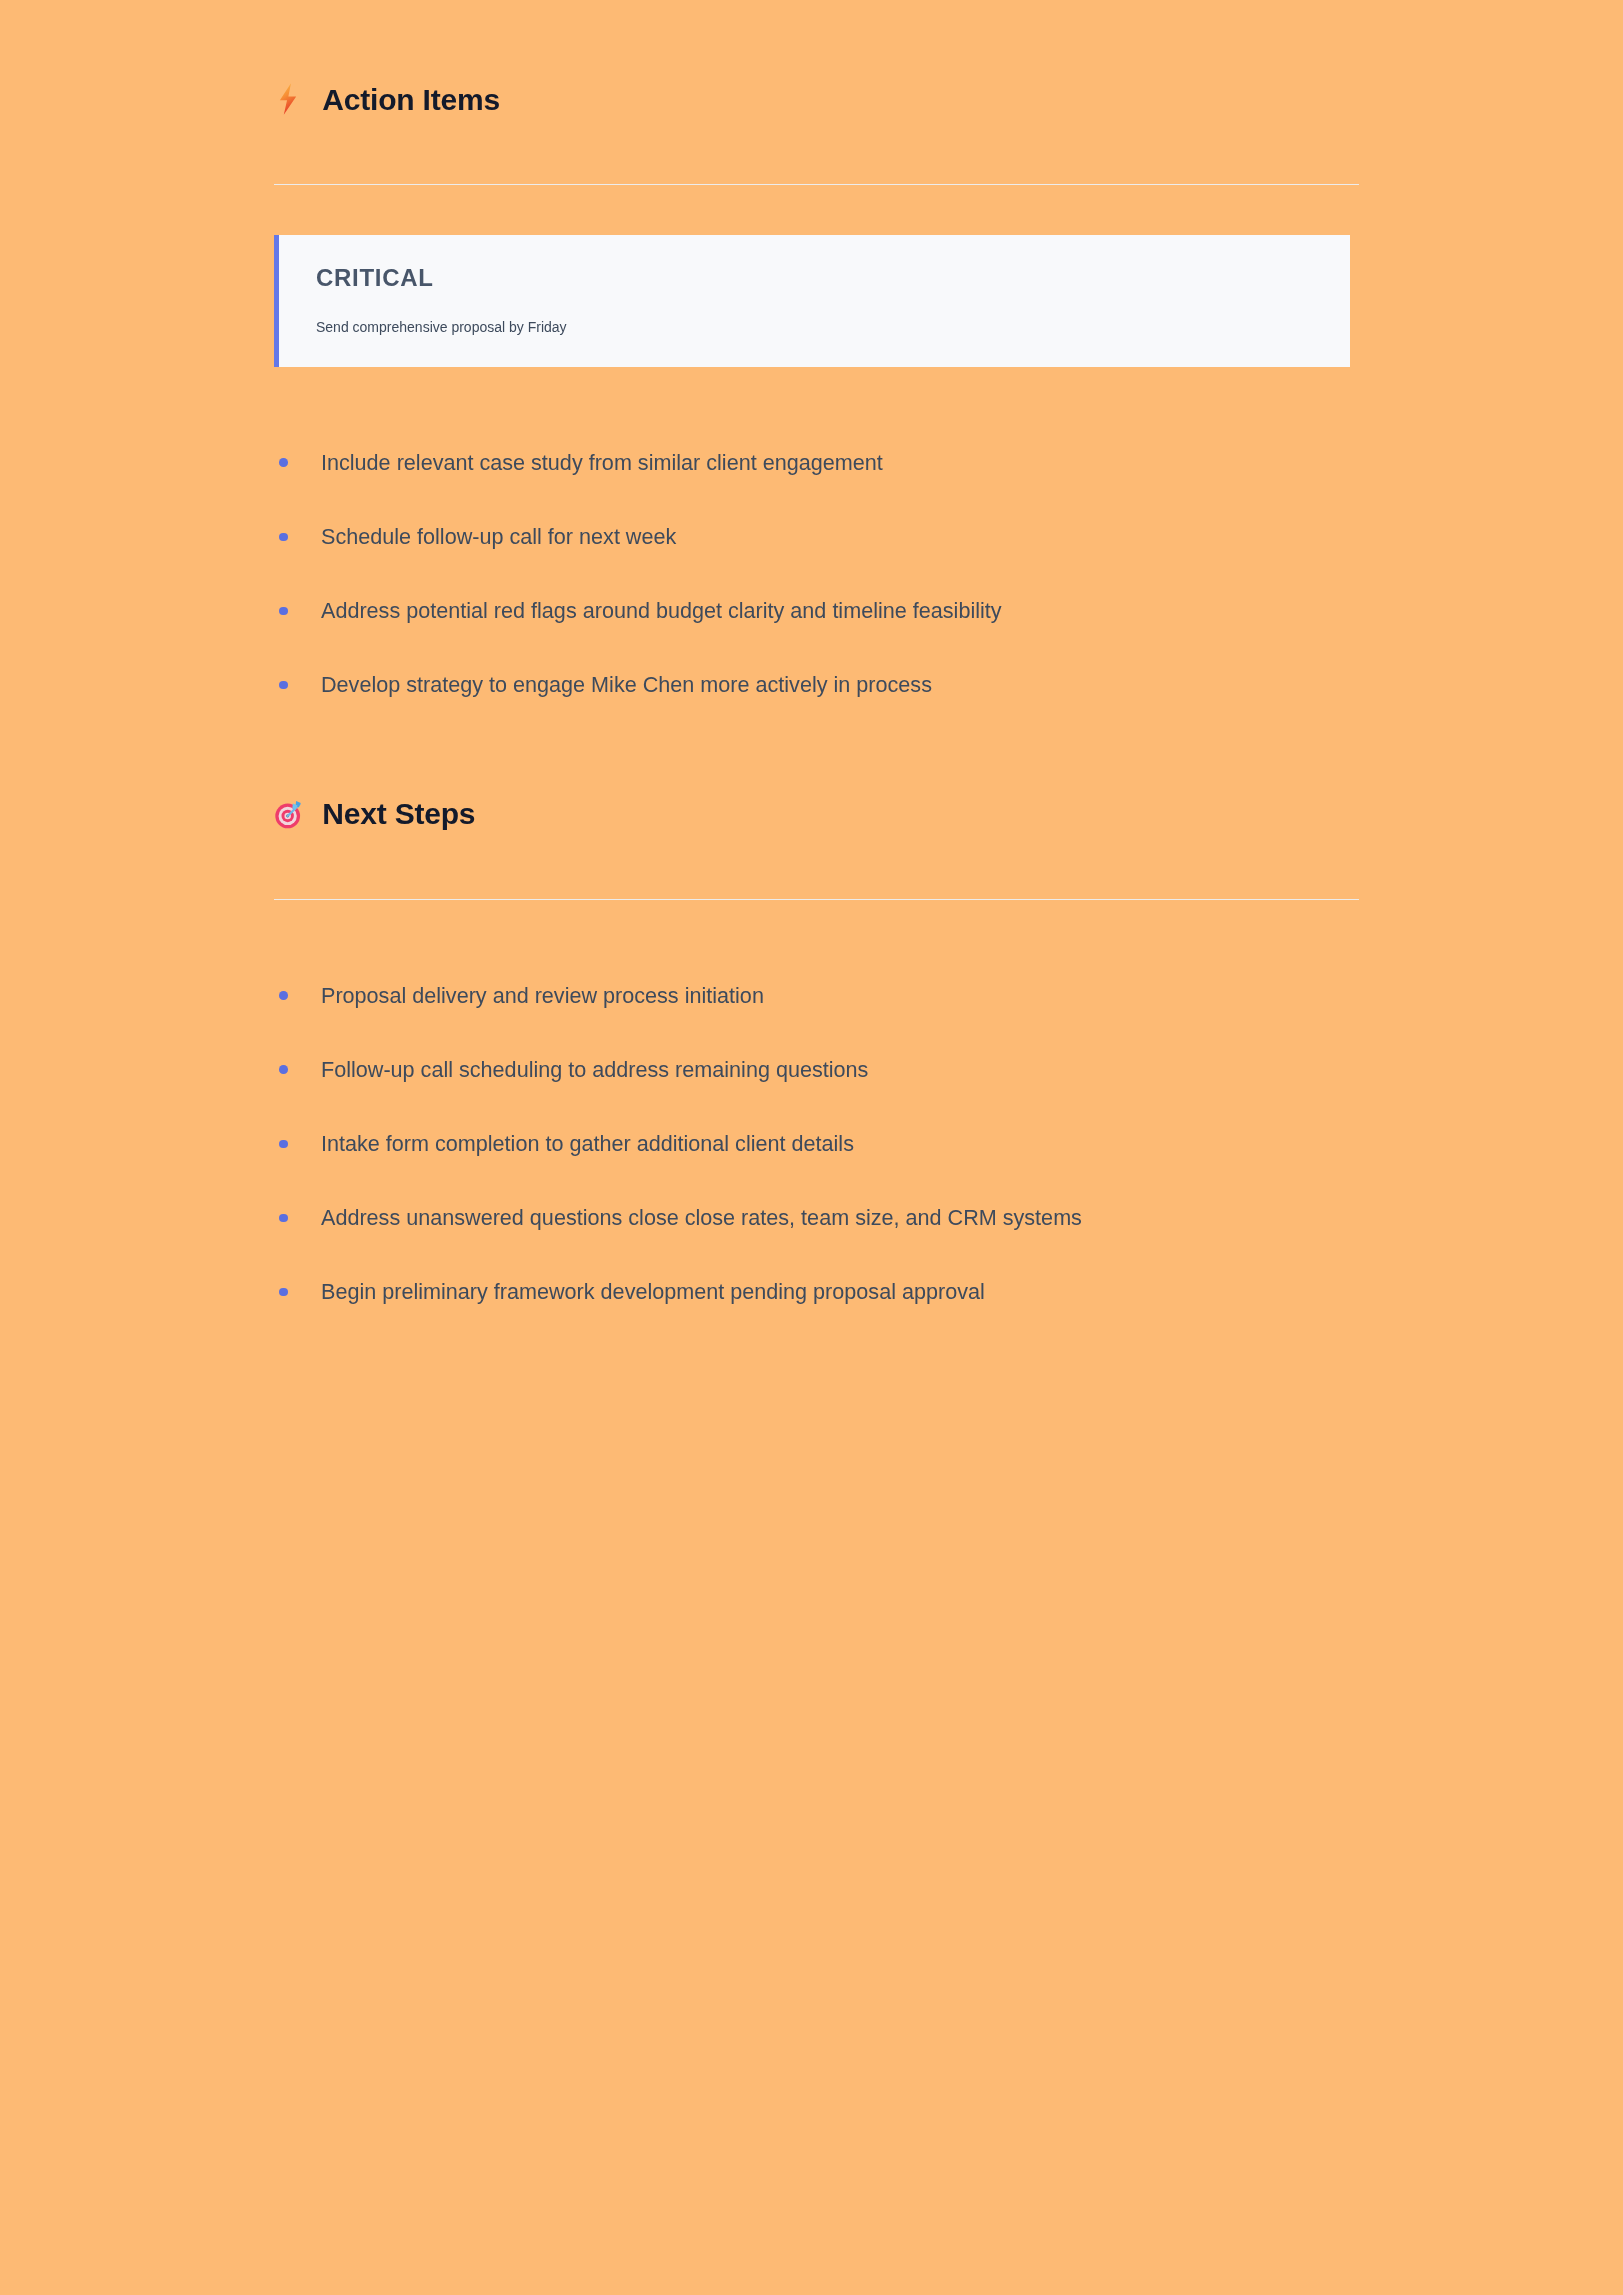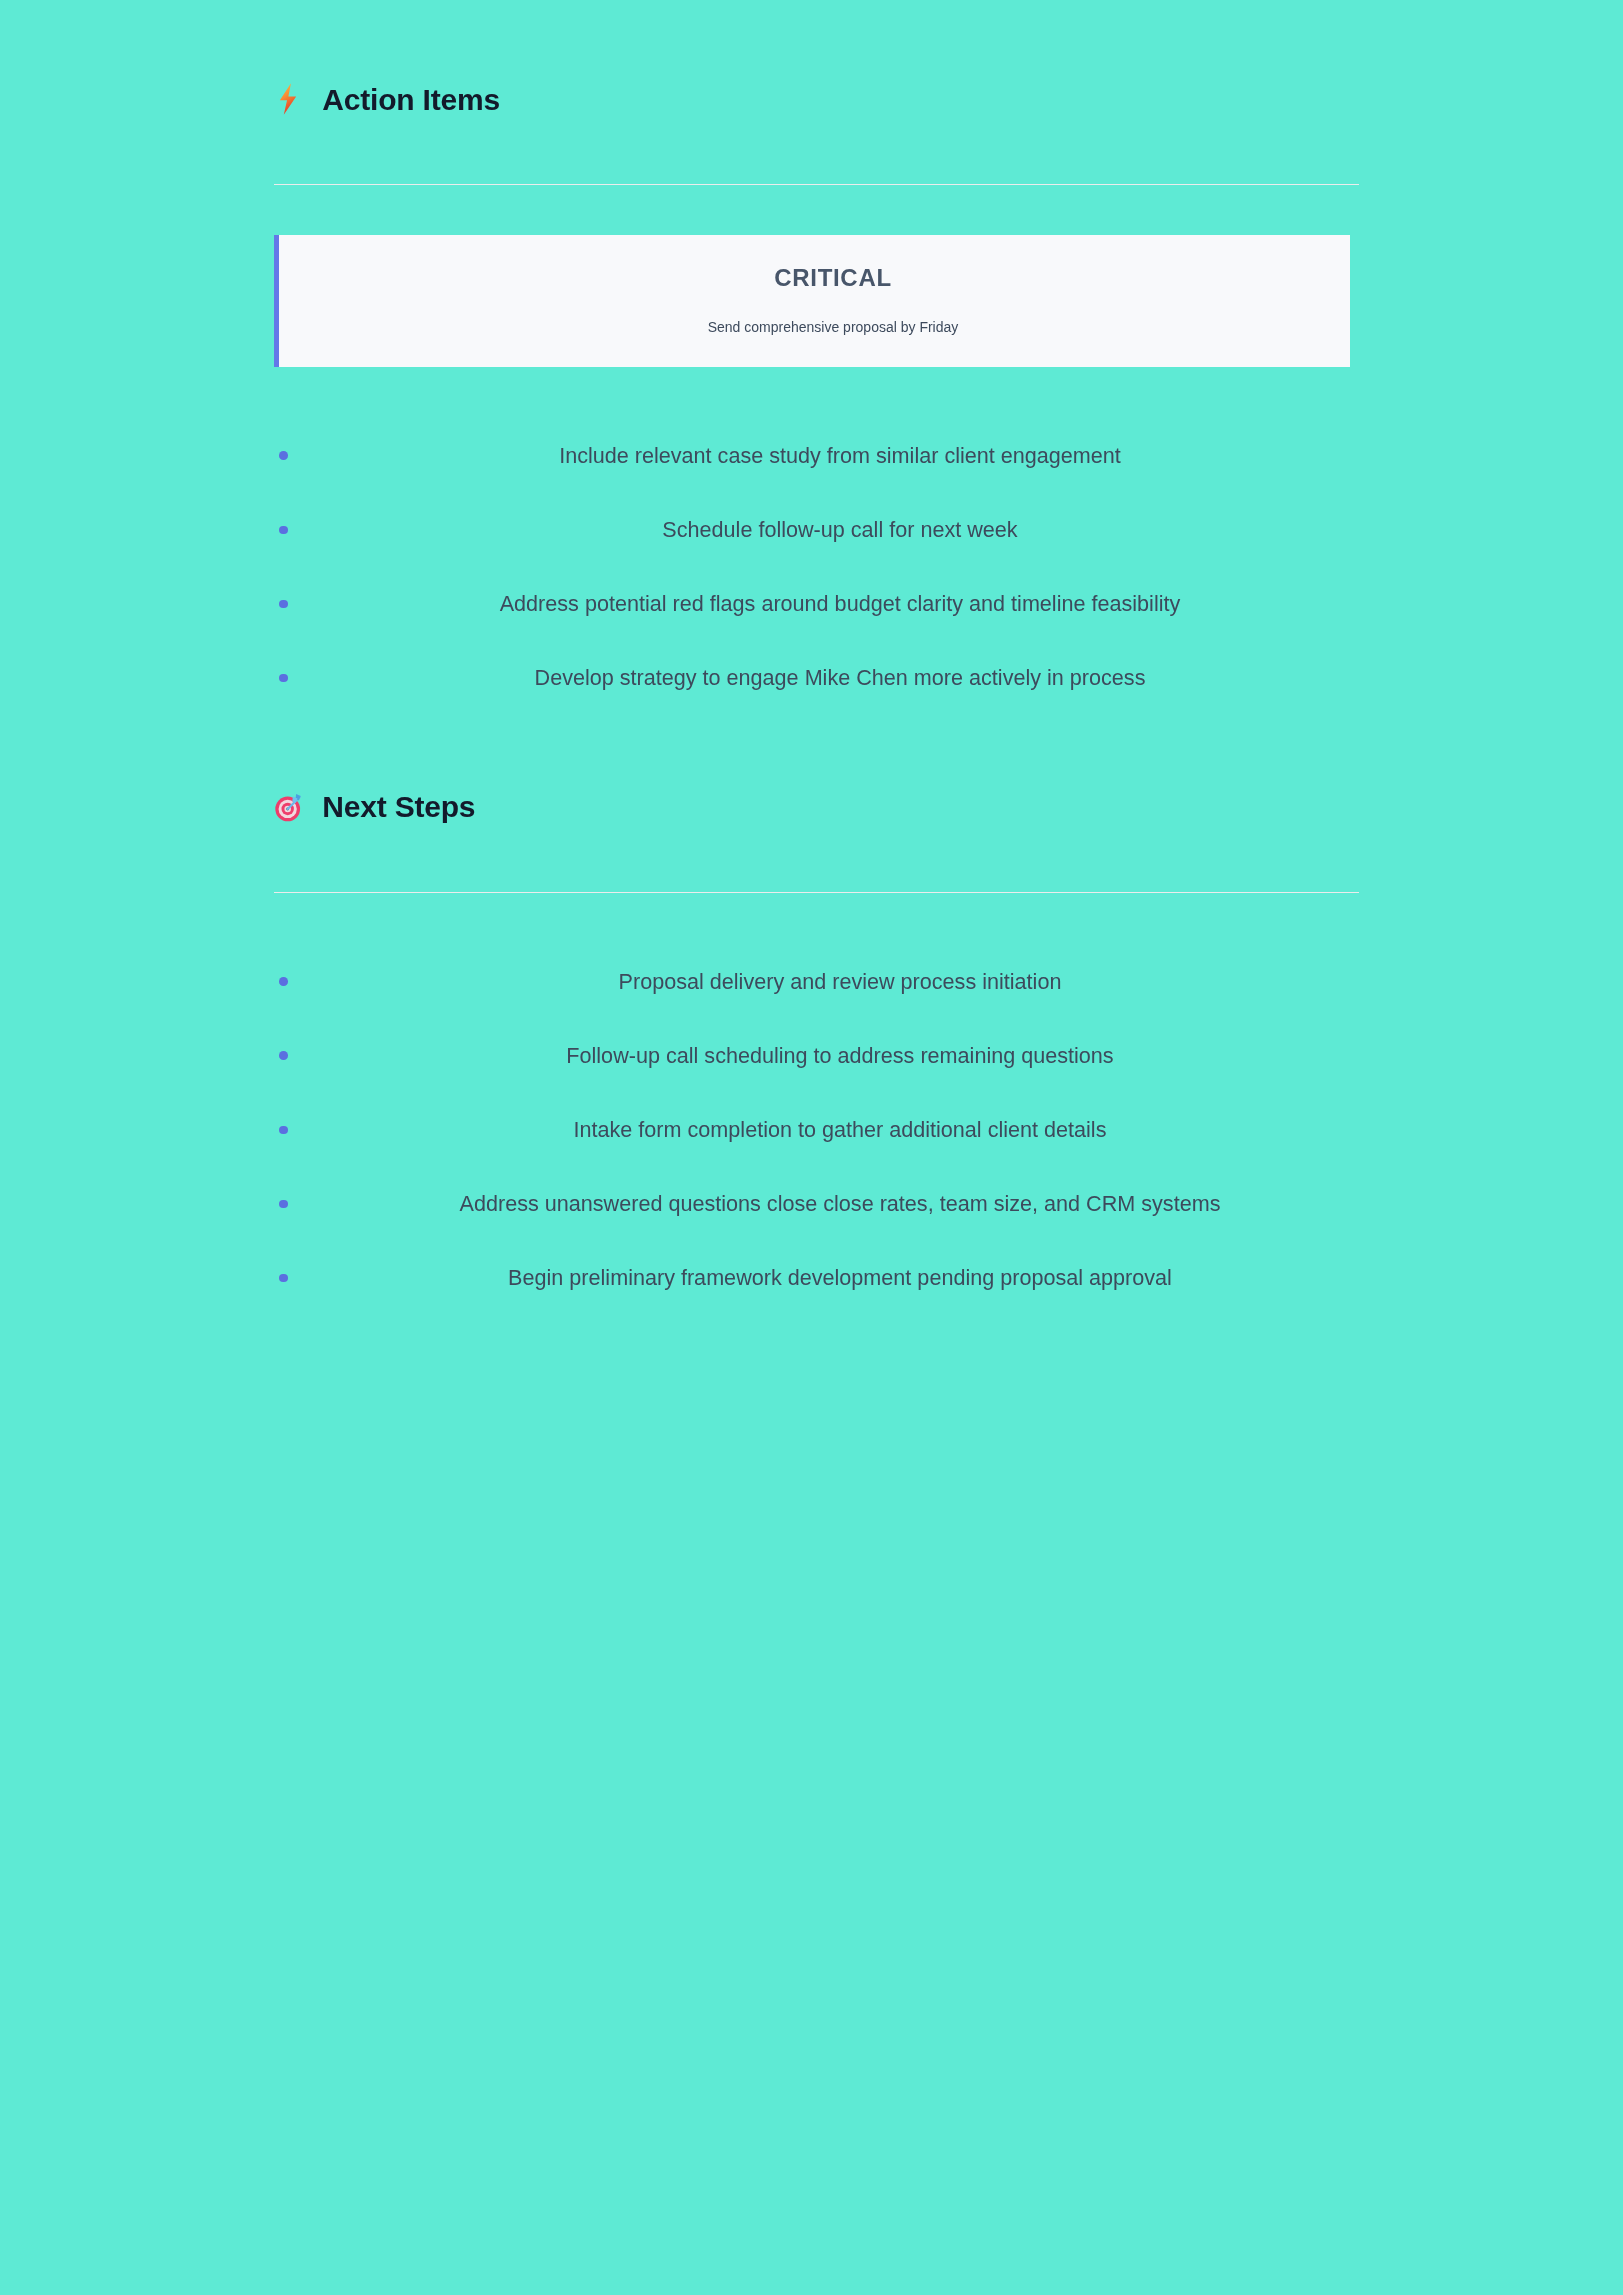--- a/index.html
+++ b/index.html
@@ -12,23 +12,22 @@
     height: 2295px;
     font-family: "Liberation Sans", "DejaVu Sans", sans-serif;
     -webkit-font-smoothing: antialiased;
     overflow: hidden;
   }
 
   .page {
     position: relative;
     width: 1623px;
     height: 2295px;
-    background: #5eead4;
+    background: #fdba74;
     box-sizing: border-box;
-    text-align: center;
   }
 
   .content {
     position: absolute;
     left: 274px;
     top: 0;
     width: 1085px;
   }
 
   
@@ -93,21 +92,21 @@
     list-style: none;
     margin: 0;
     padding: 0;
   }
   .bullet-item {
     position: relative;
     padding-left: 47px;
     font-size: 21.6px;
     line-height: 1.35;
     color: #3d4a5c;
-    margin: 2px 0 45px 0;
+    margin: 9px 0 45px 0;
   }
   .bullet-item:last-child { margin-bottom: 0; }
   .bullet-dot {
     position: absolute;
     left: 5.2px;
     top: 10.5px;
     width: 8.5px;
     height: 8.5px;
     border-radius: 50%;
     background: #5b6fe0;

